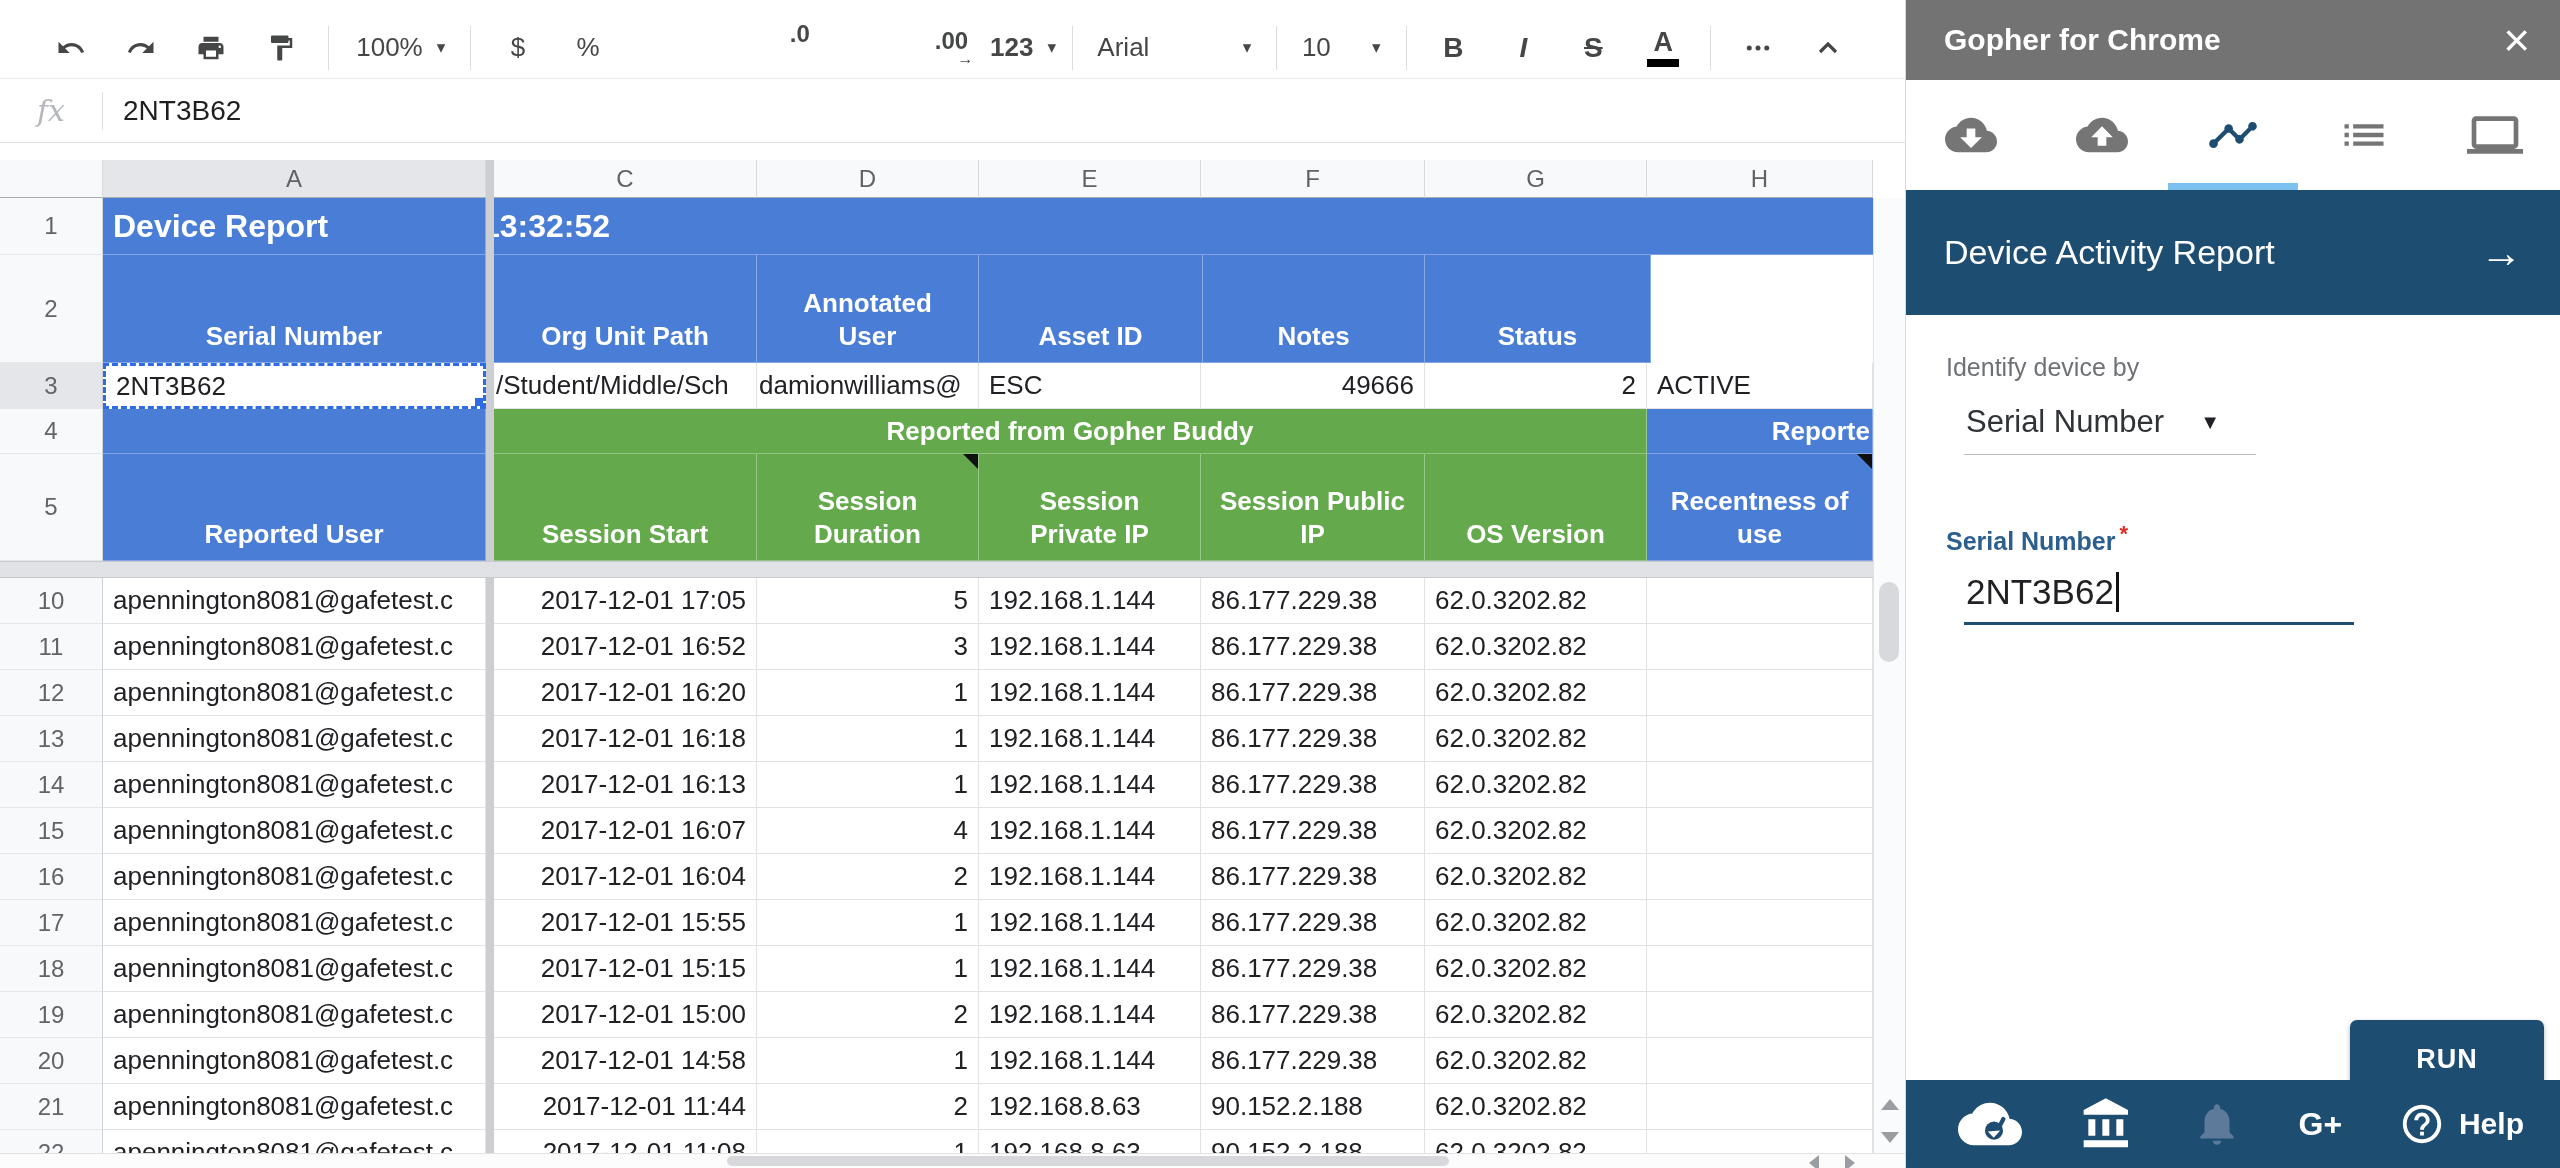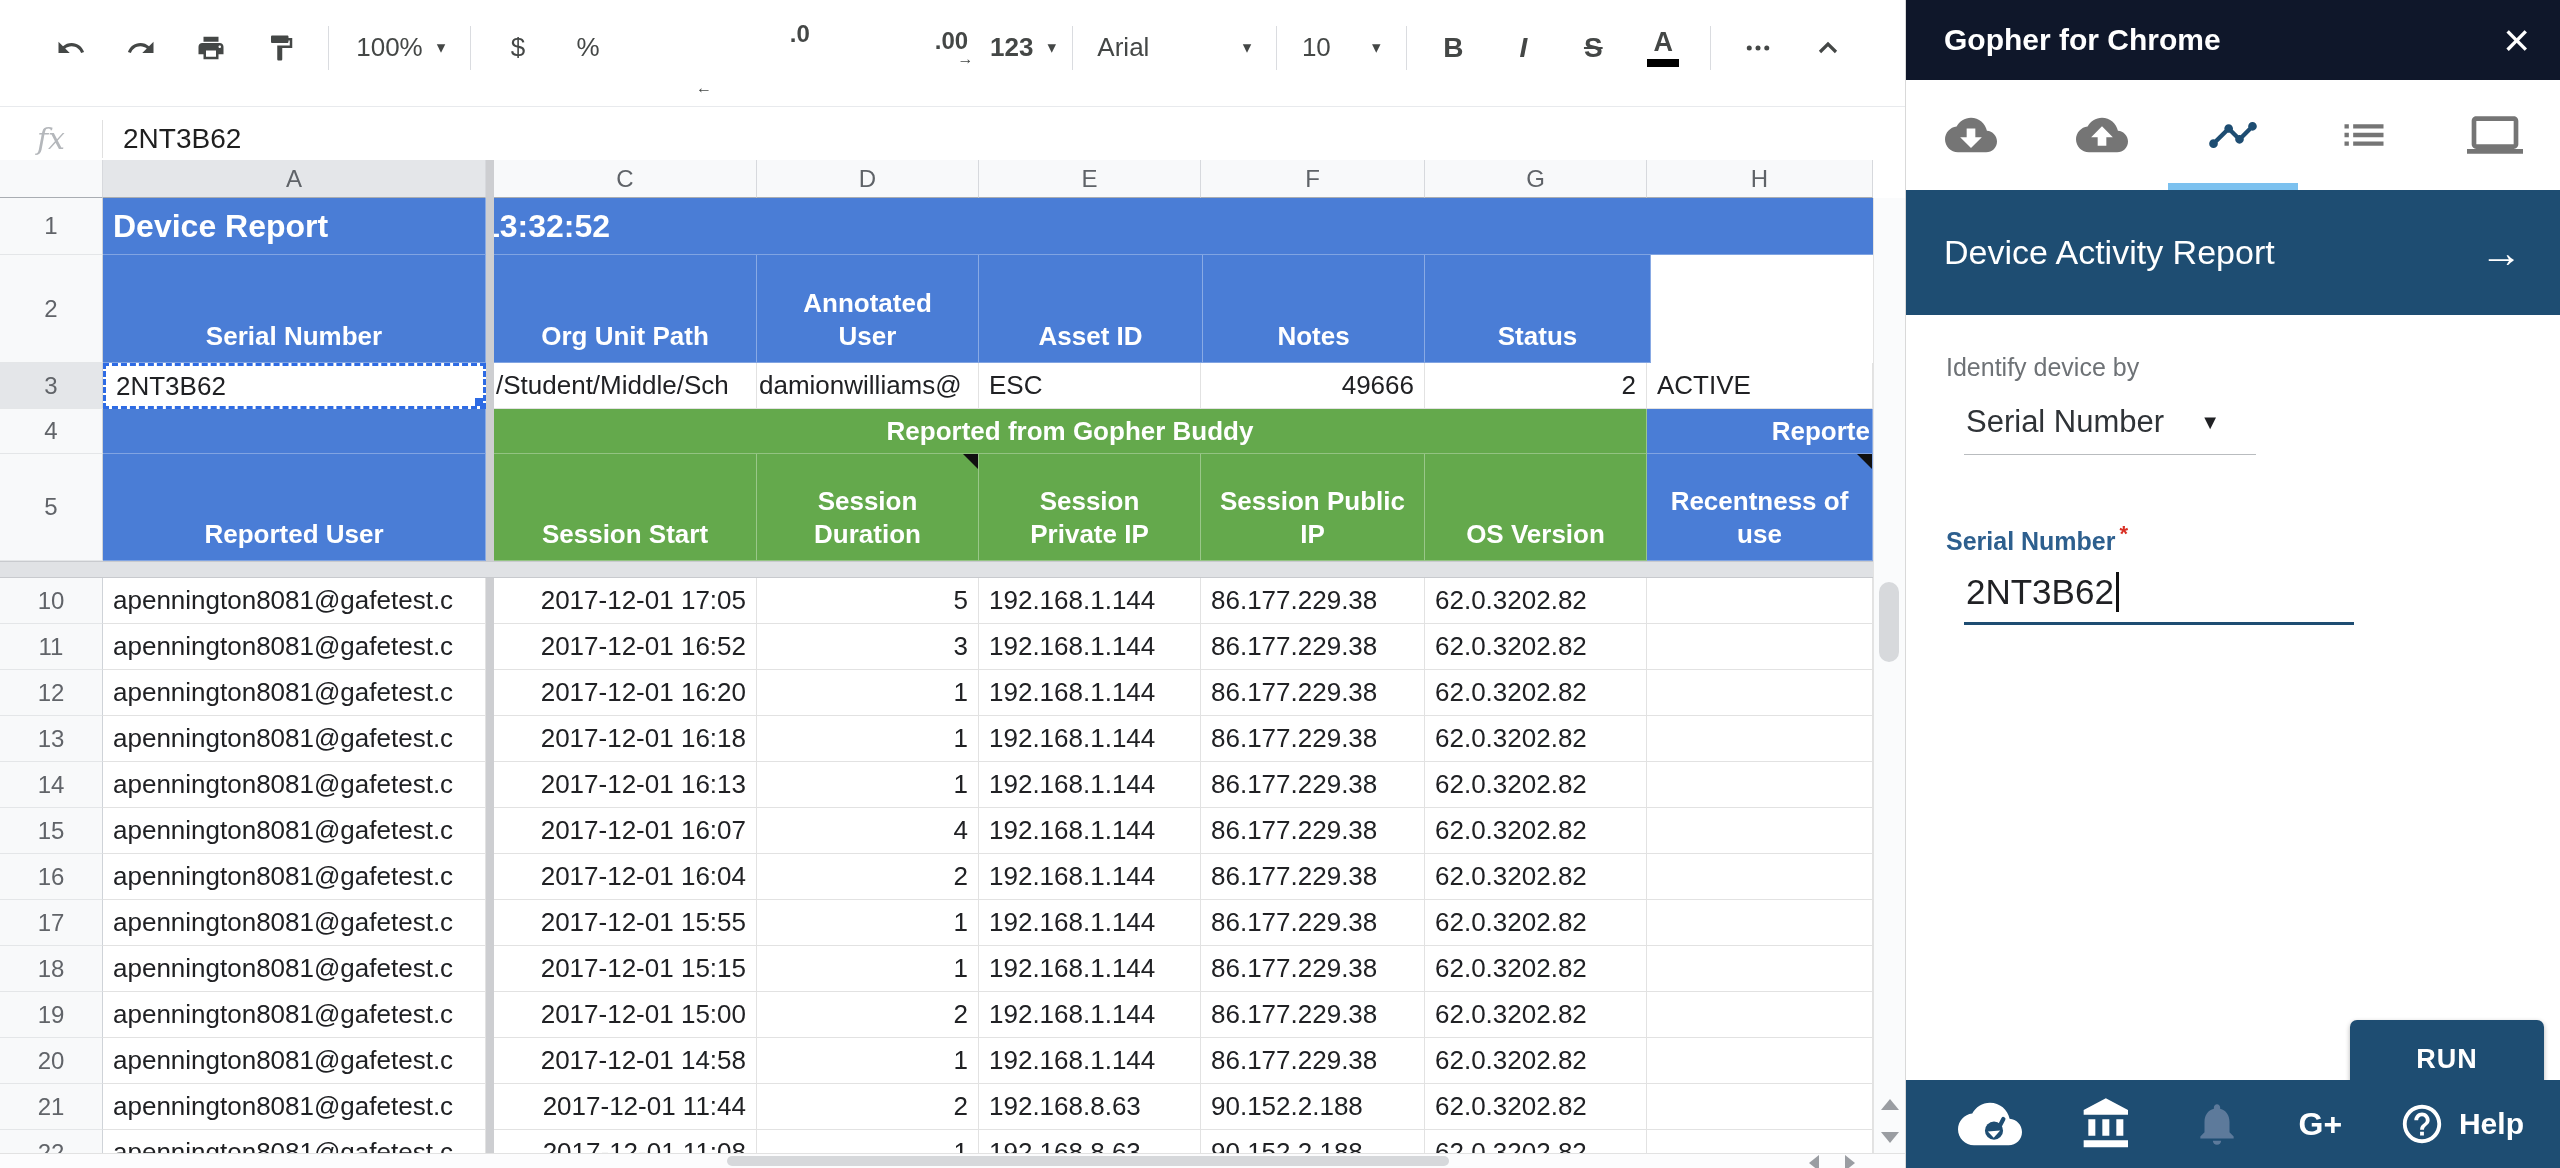--- a/index.html
+++ b/index.html
@@ -26,21 +26,21 @@
   .tb-color .bar{width:32px;height:8px;background:#000;margin-top:3px;}
   .tb-dec{flex-direction:column;line-height:1;}
   .tb-dec .t{font-size:24px;font-weight:bold;}
   .tb-dec .a{font-size:16px;margin-top:-2px;}
   .tb-dec.dd .a{align-self:flex-start;}
   .tb-dec.di .a{align-self:flex-end;}
   .tb-123{font-weight:bold;}
   .tb-collapse{margin-left:auto;margin-right:42px;}
 
   
-  .fbar{position:absolute;left:0;top:106px;width:1905px;height:65px;background:#fff;
+  .fbar{position:absolute;left:0;top:78px;width:1905px;height:65px;background:#fff;
         border-top:1px solid #e8eaed;border-bottom:1px solid #e0e0e0;display:flex;align-items:center;box-sizing:border-box;}
   .fx{font-family:"DejaVu Serif",serif;font-style:italic;color:#b4b7bb;font-size:30px;width:102px;text-align:center;}
   .fbar-sep{width:1px;height:38px;background:#e0e0e0;}
   .fvalue{font-size:28px;color:#1f1f1f;margin-left:20px;}
 
   
   .sheet{position:absolute;left:0;top:160px;width:1905px;height:1008px;background:#fff;}
   .row{display:flex;width:1873px;}
   .cell{box-sizing:border-box;overflow:hidden;white-space:nowrap;position:relative;}
   .cw-gut{width:103px;}.cw-a{width:383px;}.cw-div{width:8px;}.cw-c{width:263px;}
@@ -96,21 +96,21 @@
   .tri-down{width:0;height:0;border-left:9px solid transparent;border-right:9px solid transparent;border-top:11px solid #9a9da2;}
   .hscroll{position:absolute;left:0;top:993px;width:1905px;height:15px;background:#fcfcfd;border-top:1px solid #e2e2e2;box-sizing:border-box;}
   .hthumb{position:absolute;left:727px;top:2px;width:722px;height:10px;border-radius:5px;background:#d6d8db;}
   .harrows{position:absolute;right:50px;top:1px;display:flex;gap:26px;align-items:center;}
   .tri-left{width:0;height:0;border-top:8px solid transparent;border-bottom:8px solid transparent;border-right:10px solid #9a9da2;}
   .tri-right{width:0;height:0;border-top:8px solid transparent;border-bottom:8px solid transparent;border-left:10px solid #9a9da2;}
 
   
   .panel{position:absolute;left:1905px;top:0;width:655px;height:1168px;background:#fff;
          border-left:1px solid #d9d9d9;box-sizing:border-box;}
-  .panel-header{height:80px;background:#0f172a;display:flex;align-items:center;justify-content:space-between;
+  .panel-header{height:80px;background:#737373;display:flex;align-items:center;justify-content:space-between;
                 padding:0 30px 0 38px;box-sizing:border-box;}
   .panel-title{color:#fff;font-size:30px;font-weight:bold;}
   .panel-close{color:#fff;font-size:46px;line-height:1;cursor:pointer;}
   .panel-tabs{position:relative;height:110px;display:flex;justify-content:space-around;align-items:center;background:#fff;}
   .ptab{flex:1;display:flex;justify-content:center;align-items:center;height:100%;cursor:pointer;position:relative;}
   .ptab-underline{position:absolute;bottom:0;left:50%;transform:translateX(-50%);width:130px;height:7px;background:#7cc1ef;}
   .panel-section{height:125px;background:#1e4d72;display:flex;align-items:center;justify-content:space-between;
                  padding:0 38px;box-sizing:border-box;}
   .section-title{color:#fff;font-size:34px;}
   .section-arrow{color:#fff;font-size:42px;line-height:1;cursor:pointer;}

